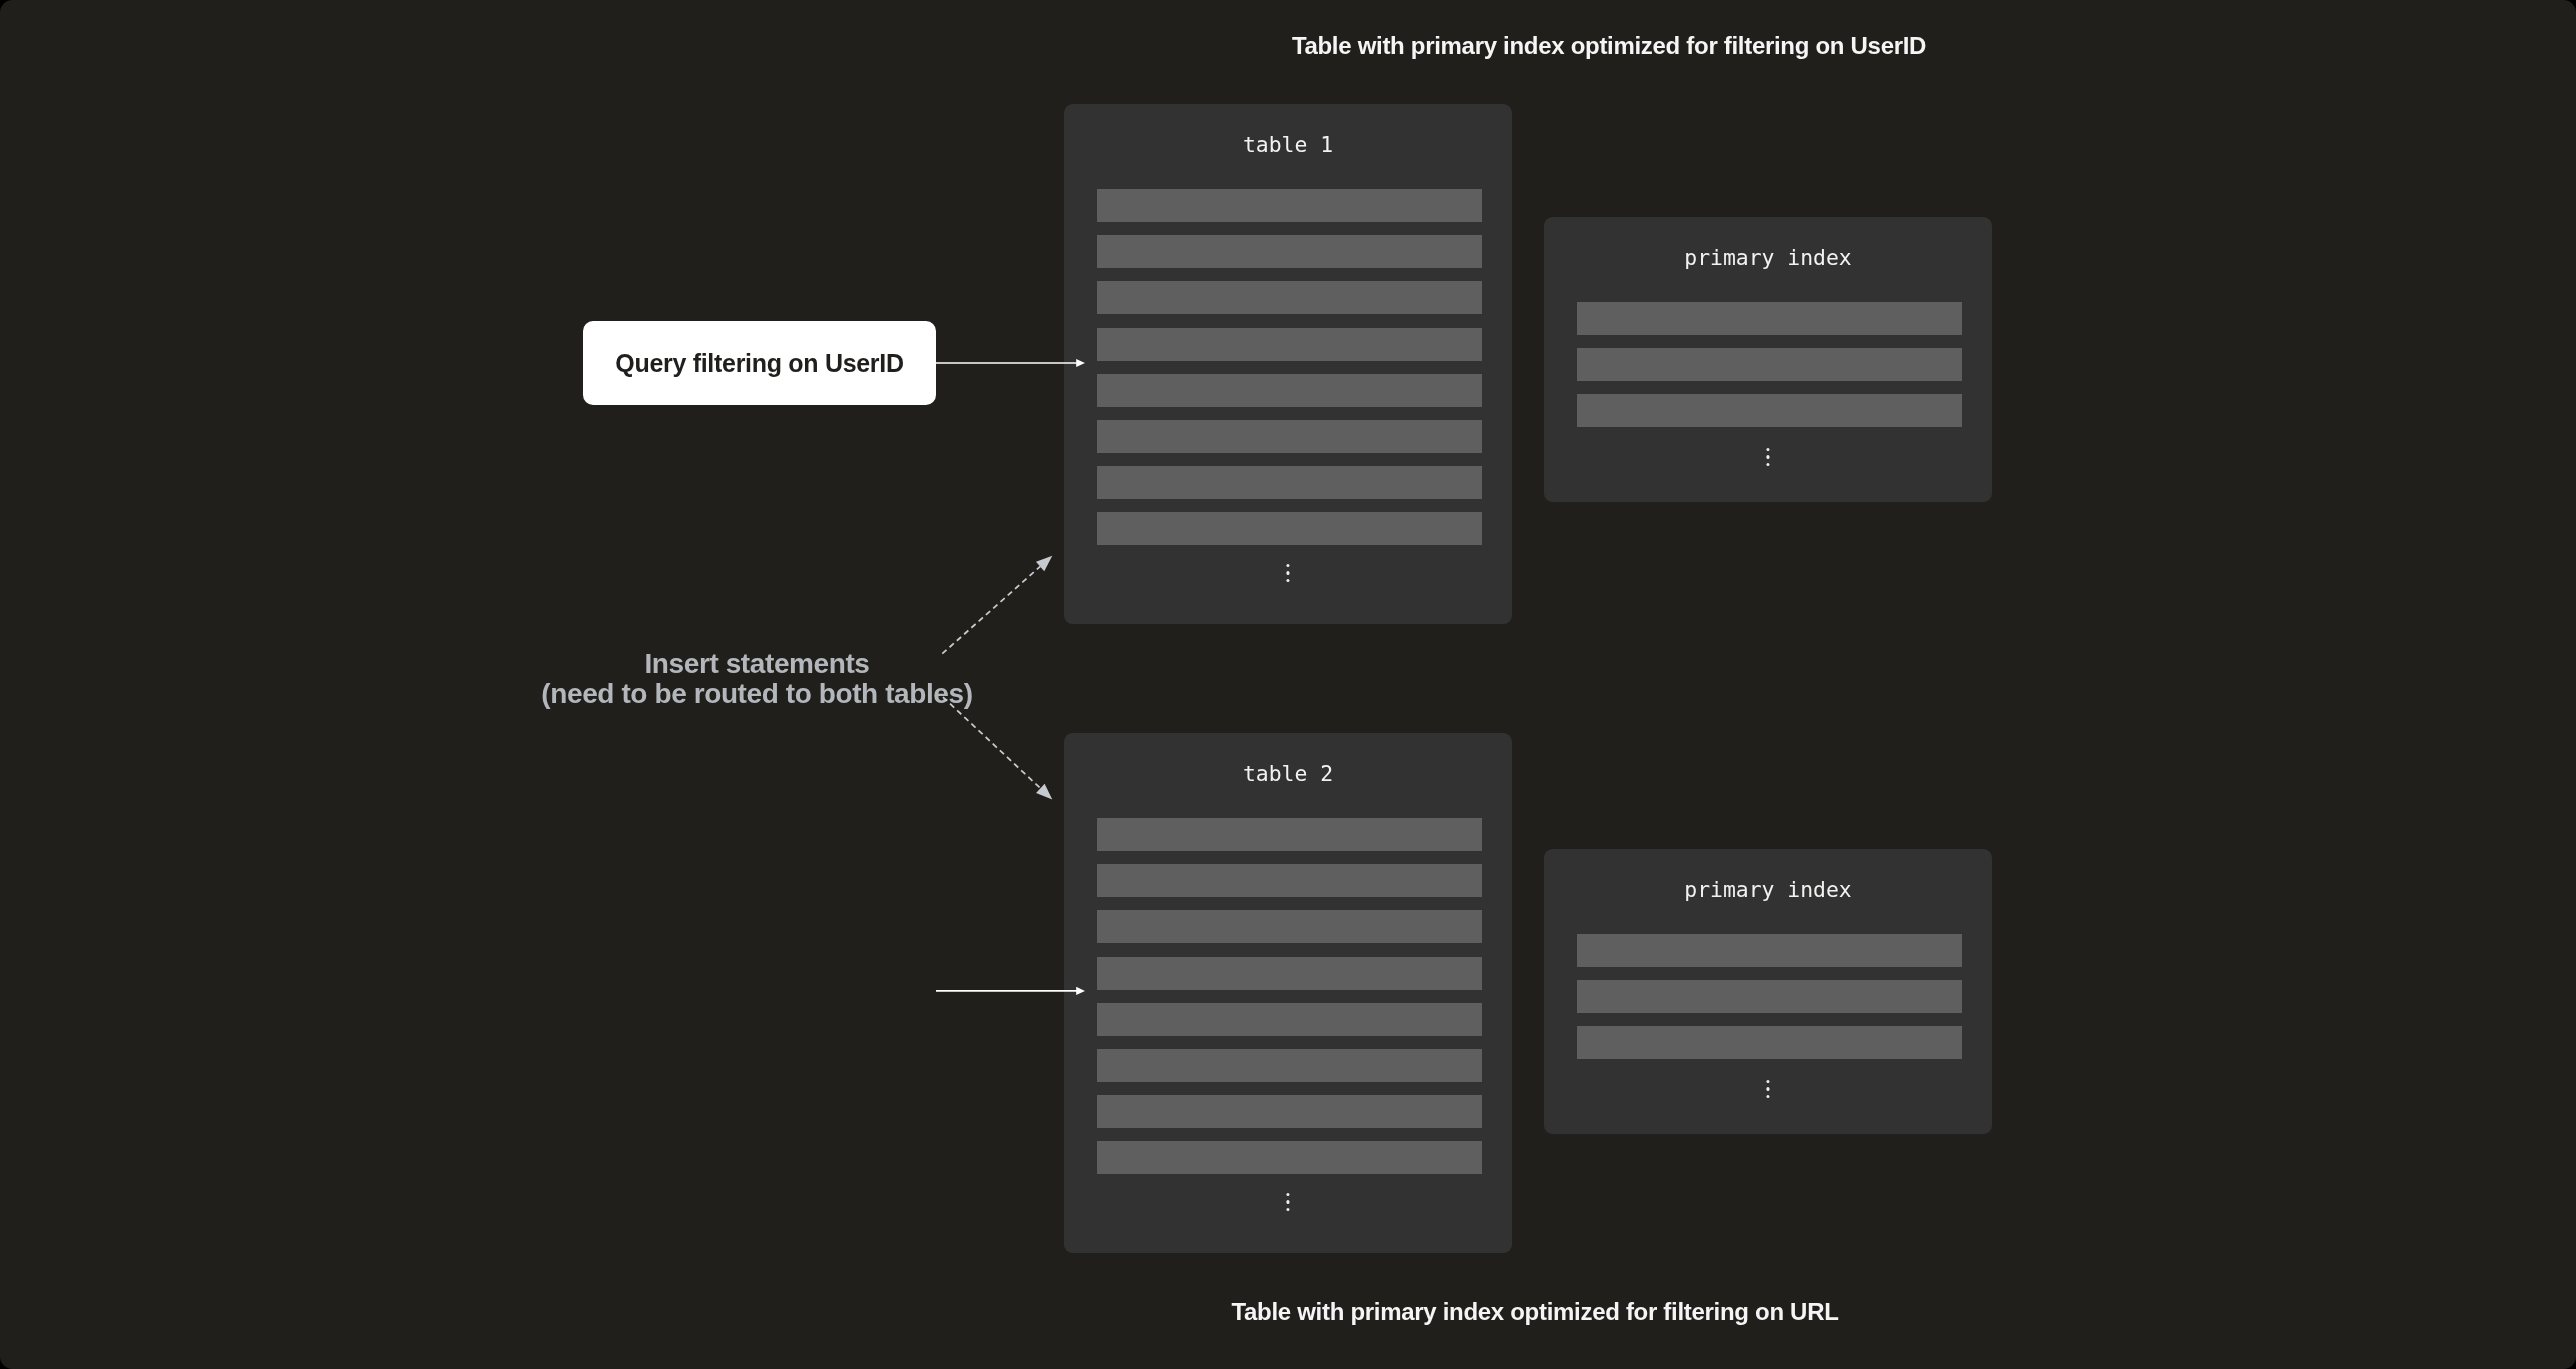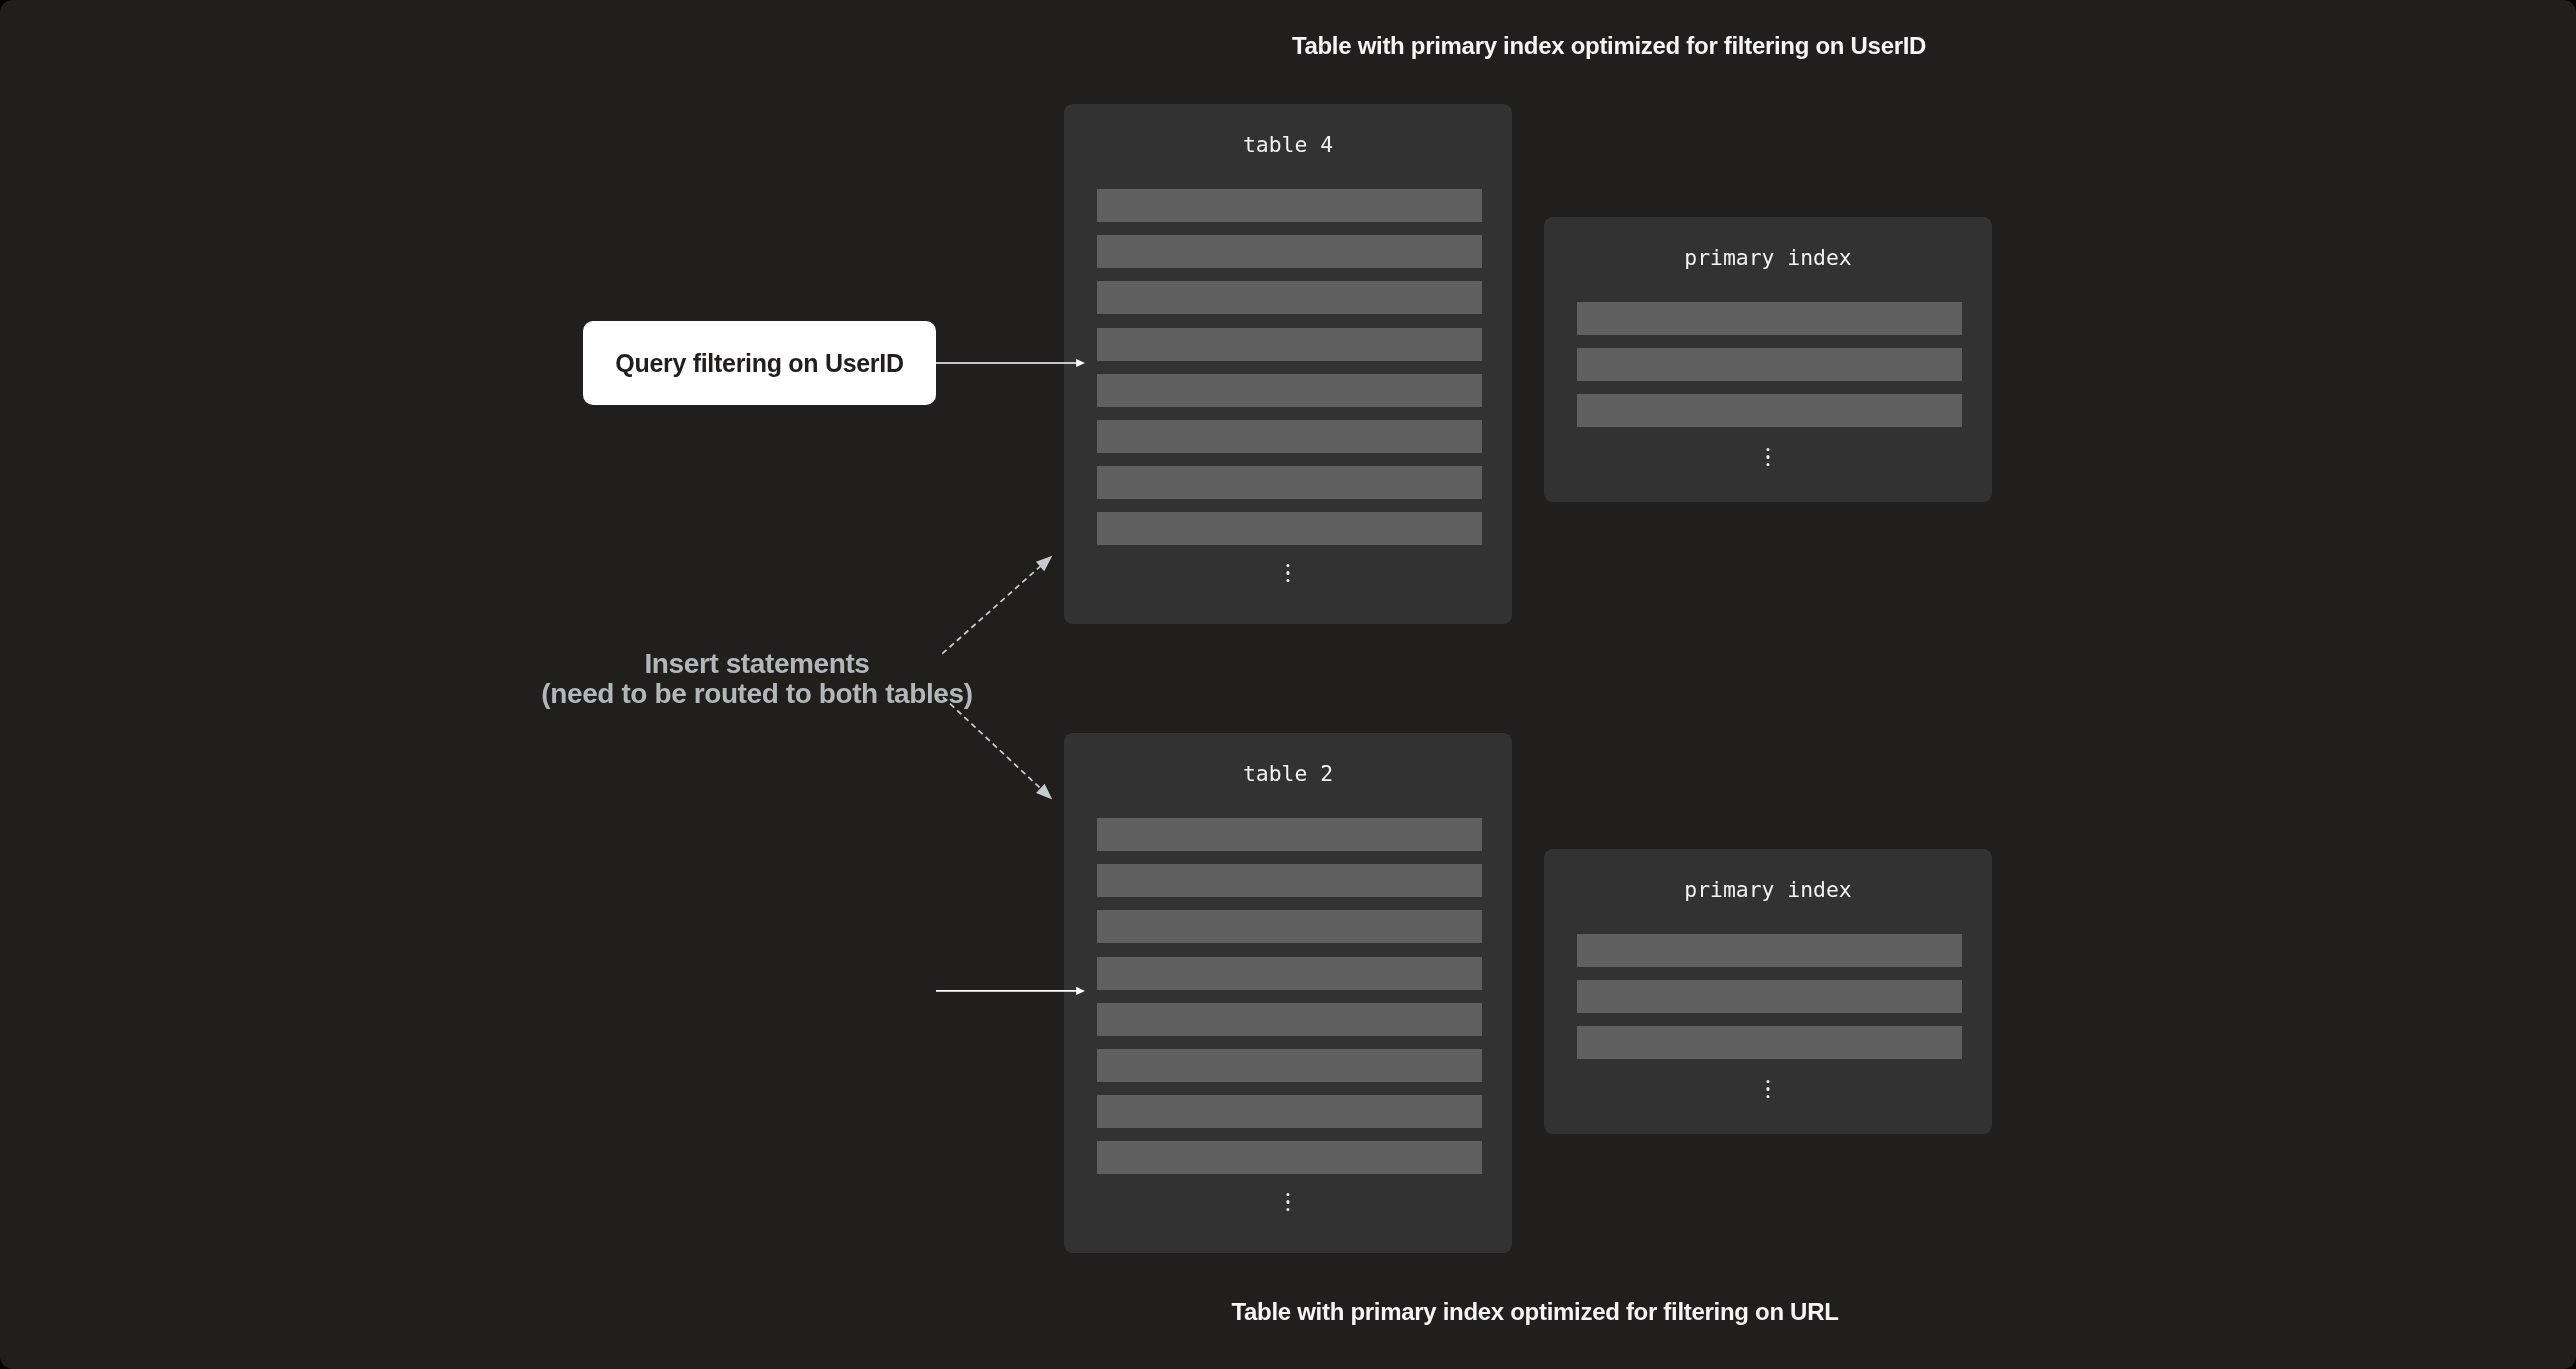--- a/index.html
+++ b/index.html
@@ -51,21 +51,21 @@
 </style>
 </head>
 <body>
 
 <div class="canvas">
 
   <div class="caption top">Table with primary index optimized for filtering on UserID</div>
   <div class="caption bottom">Table with primary index optimized for filtering on URL</div>
 
   <section class="panel panel--t1 panel--table">
-    <div class="panel-title">table 4</div>
+    <div class="panel-title">table 1</div>
     <div class="rows">
         <div class="row"></div>
         <div class="row"></div>
         <div class="row"></div>
         <div class="row"></div>
         <div class="row"></div>
         <div class="row"></div>
         <div class="row"></div>
         <div class="row"></div>
       </div>

